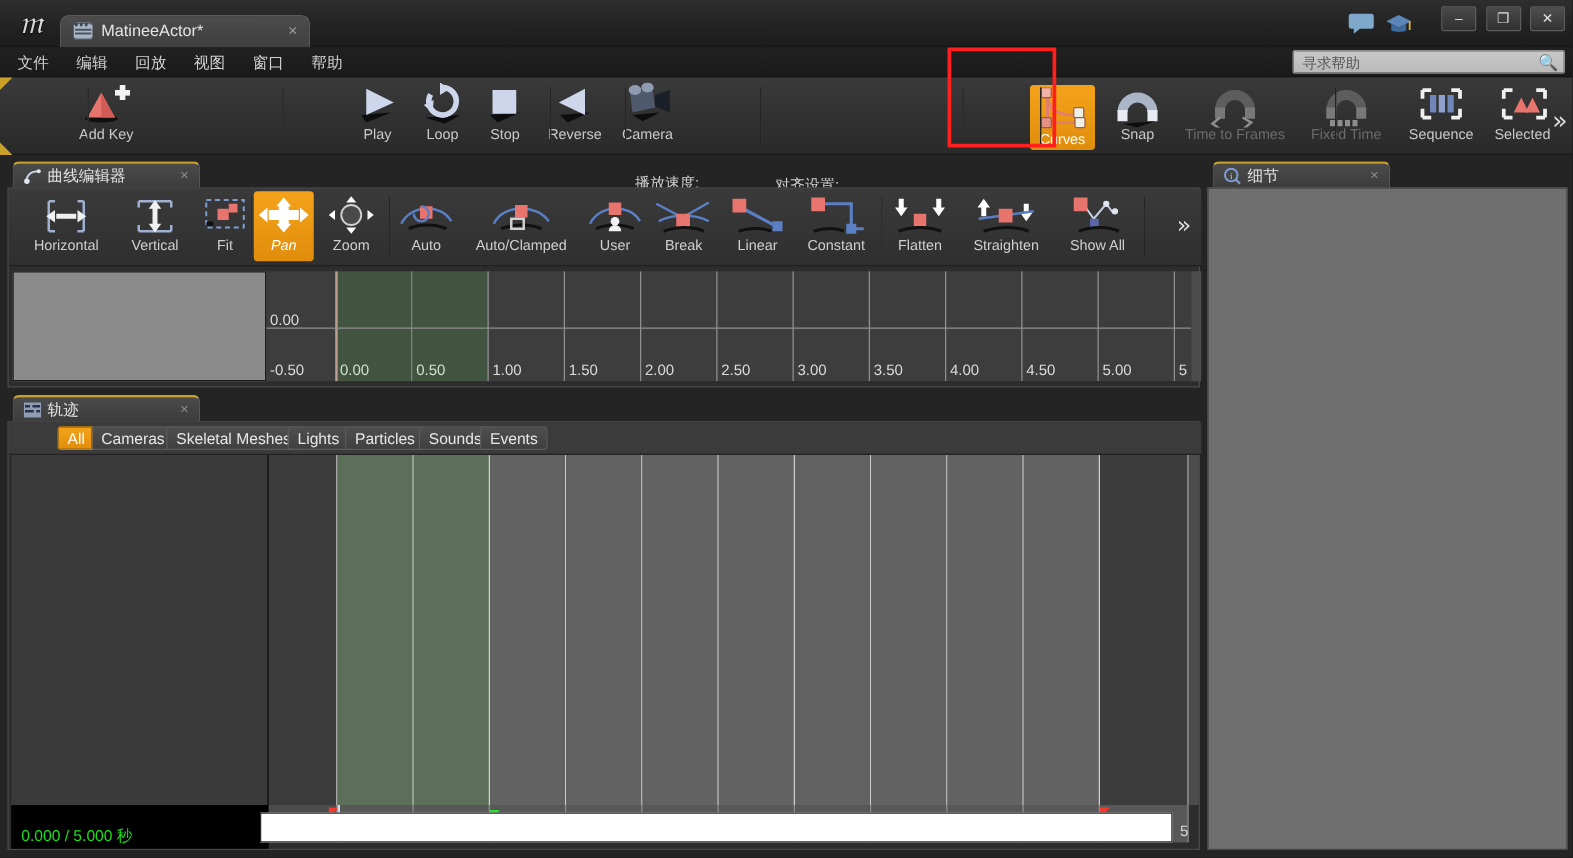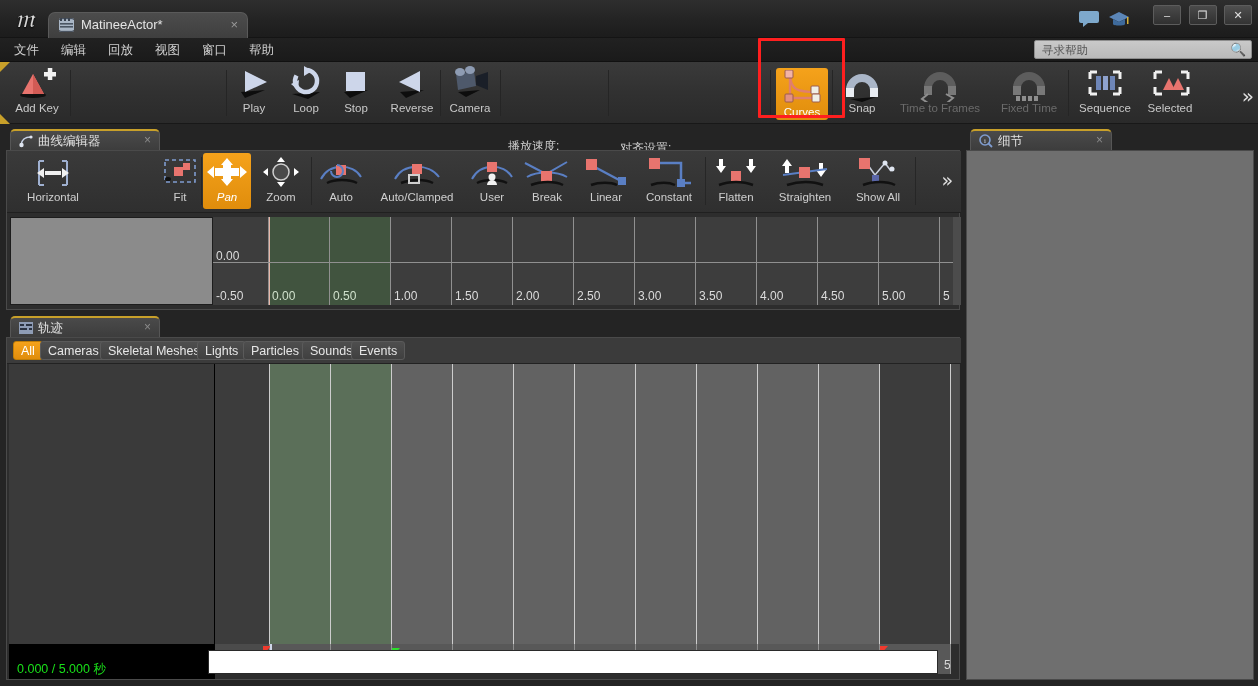--- a/index.html
+++ b/index.html
@@ -82,21 +82,21 @@
     background: linear-gradient(180deg,#3a3a3a 0%,#313131 50%,#2a2a2a 100%);
     border-bottom: 1px solid #181818;
   }
   .tb-corner {
     position: absolute; left: 0; top: 0; width: 0; height: 0;
     border-left: 10px solid #c8a02a; border-bottom: 10px solid transparent;
   }
   .tb-corner.b { top: 52px; border-left: 10px solid #c8a02a; border-top: 10px solid transparent; border-bottom: none; }
   .tbtn {
     position: absolute; top: 2px; height: 58px;
-    text-align: center; color: #c8c8c8; cursor: default;
+    text-align: center; color: #c8c8c8; cursor: default; margin-left: 48px;
   }
   .tbtn .glyph { display: block; height: 36px; margin-top: 2px; position: relative; }
   .tbtn .lbl { display: block; font-size: 11.5px; color: #c9c9c9; line-height: 13px; }
   .tbtn.disabled .lbl { color: #6b6b6b; }
   .tb-sep {
     position: absolute; top: 8px; width: 1px; height: 46px;
     background: #4b4b4b; border-right: 1px solid #252525;
   }
   .tb-group-label {
     position: absolute; font-size: 12px; color: #cfcfcf;
@@ -191,21 +191,21 @@
     background: #2d2d2d; border: 1px solid #4a4a4a;
   }
   .filterbar {
     position: absolute; left: 0; top: 0; width: 954px; height: 26px;
     background: #3b3b3b; border-bottom: 1px solid #222;
   }
   .fbtn {
     position: absolute; top: 3px; height: 19px; padding: 0 7px;
     background: linear-gradient(180deg,#4e4e4e,#404040);
     border: 1px solid #5a5a5a; border-radius: 3px;
-    font-size: 12.5px; color: #e6e6e6; line-height: 18px; white-space: nowrap;
+    font-size: 12.5px; color: #e6e6e6; line-height: 18px; white-space: nowrap; margin-left: 33px;
   }
   .fbtn.active { background: linear-gradient(180deg,#f5a21b,#e08d0c); border-color:#c07d07; color:#fff; }
 
   .tk-left {
     position: absolute; left: 2px; top: 26px; width: 206px; height: 280px;
     background: #3a3a3a; border-right: 1px solid #000;
   }
   .tk-area {
     position: absolute; left: 208px; top: 26px; width: 736px; height: 280px;
     background: #3c3c3c; overflow: hidden;
@@ -520,20 +520,32 @@
             <path d="M24 6 v24 M52 6 v24" stroke="#9fb0d0" stroke-width="2" fill="none"></path>
             <path d="M24 6 h5 M24 30 h5 M52 6 h-5 M52 30 h-5" stroke="#9fb0d0" stroke-width="2" fill="none"></path>
             <path d="M30 18 h16" stroke="#f0f0f0" stroke-width="4"></path>
             <path d="M29 13 l-7 5 l7 5 Z" fill="#f0f0f0"></path>
             <path d="M47 13 l7 5 l-7 5 Z" fill="#f0f0f0"></path>
           </svg>
         </span>
         <span class="cl">Horizontal</span>
       </div>
 
+      <div class="cbtn" style="left:84px; width:66px">
+        <span class="cg">
+          <svg width="66" height="36" viewBox="0 0 66 36">
+            <path d="M20 6 h26 M20 30 h26" stroke="#9fb0d0" stroke-width="2" fill="none"></path>
+            <path d="M20 6 v5 M46 6 v5 M20 30 v-5 M46 30 v-5" stroke="#9fb0d0" stroke-width="2" fill="none"></path>
+            <path d="M33 11 v14" stroke="#f0f0f0" stroke-width="4"></path>
+            <path d="M28 12 l5 -7 l5 7 Z" fill="#f0f0f0"></path>
+            <path d="M28 24 l5 7 l5 -7 Z" fill="#f0f0f0"></path>
+          </svg>
+        </span>
+        <span class="cl">Vertical</span>
+      </div>
 
       <div class="cbtn" style="left:150px; width:46px">
         <span class="cg">
           <svg width="46" height="36" viewBox="0 0 46 36">
             <rect x="8" y="5" width="30" height="22" fill="none" stroke="#7f9ccf" stroke-width="1.6" stroke-dasharray="4 3"></rect>
             <rect x="17" y="12" width="9" height="9" fill="#e8746e"></rect>
             <rect x="26" y="8" width="7" height="7" fill="#e8746e"></rect>
             <ellipse cx="11" cy="24" rx="3" ry="2" fill="#111"></ellipse>
           </svg>
         </span>

